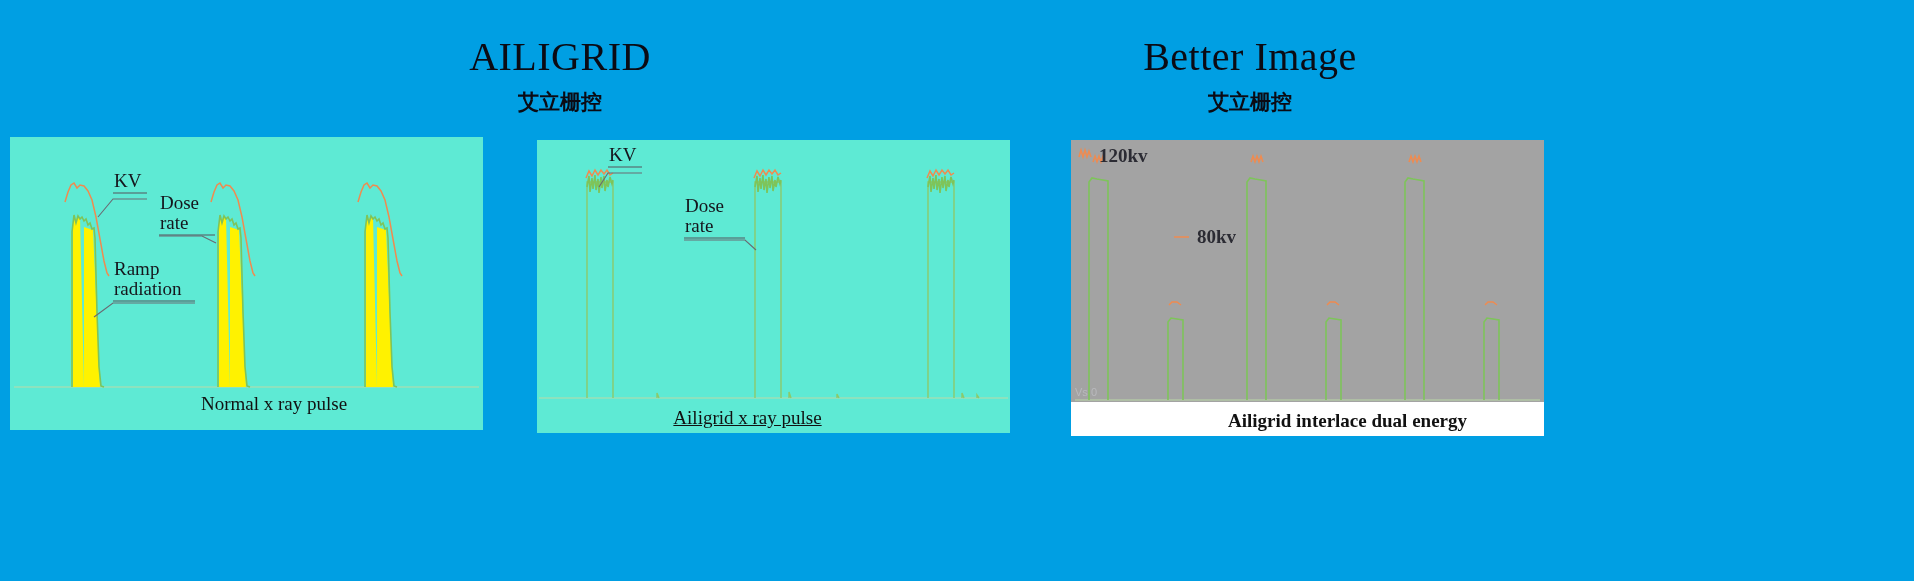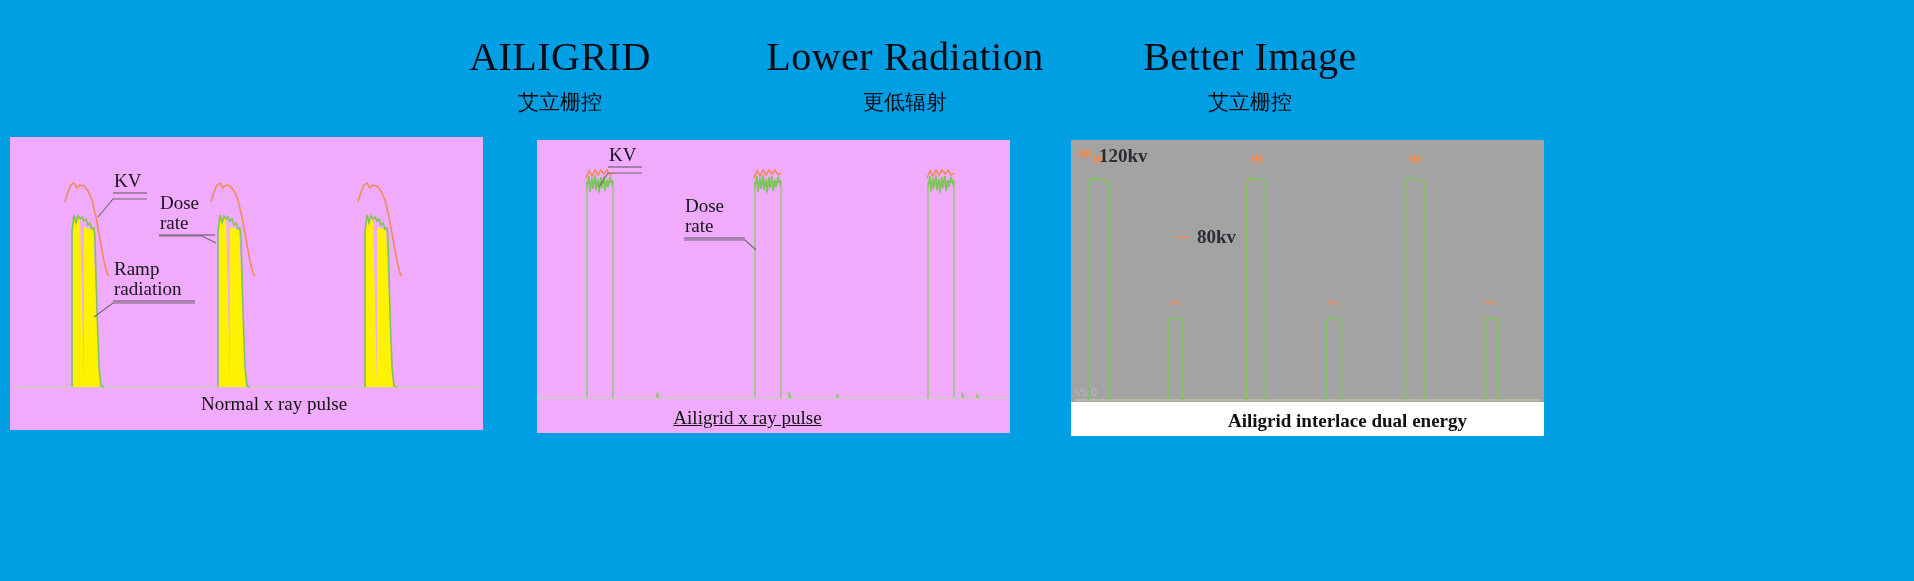--- a/index.html
+++ b/index.html
@@ -18,29 +18,29 @@
   }
   .hgroup{
     position:absolute;text-align:center;color:#0b0b14;
   }
   .hgroup .en{
     font-size:40px;line-height:44px;letter-spacing:.5px;white-space:nowrap;
     font-family:"Liberation Serif", serif;font-weight:400;
   }
   .hgroup .cn{
     font-size:21px;line-height:30px;margin-top:8px;white-space:nowrap;
-    font-family:"DejaVu Sans", sans-serif;font-weight:400;
+    font-family:"DejaVu Sans", sans-serif;font-weight:700;
   }
   #hg0{left:430px;top:35px;width:260px;}
   #hg1{left:640px;top:35px;width:530px;}
   #hg2{left:1020px;top:35px;width:460px;}
 
   
   .panel{
-    position:absolute;background:#f0abfc;overflow:hidden;
+    position:absolute;background:#5eead4;overflow:hidden;
   }
   #panel1{left:10px;top:137px;width:473px;height:293px;}
   #panel2{left:537px;top:140px;width:473px;height:293px;}
   #panel3{left:1071px;top:140px;width:473px;height:296px;background:#a3a3a3;}
 
   .panel svg{display:block;width:100%;height:100%;}
 
   .caption{
     position:absolute;text-align:center;color:#111;
     font-family:"Liberation Serif", serif;
@@ -69,24 +69,20 @@
 </head>
 <body>
 
 <div class="header">
 
   <div class="hgroup" id="hg0">
     <div class="en">AILIGRID</div>
     <div class="cn">艾立栅控</div>
   </div>
 
-  <div class="hgroup" id="hg1">
-    <div class="en">Lower Radiation</div>
-    <div class="cn">更低辐射</div>
-  </div>
 
   <div class="hgroup" id="hg2">
     <div class="en">Better Image</div>
     <div class="cn">艾立栅控</div>
   </div>
 
 </div>
 
 <div class="panel" id="panel1">
   <svg viewBox="0 0 473 293" preserveAspectRatio="none">

